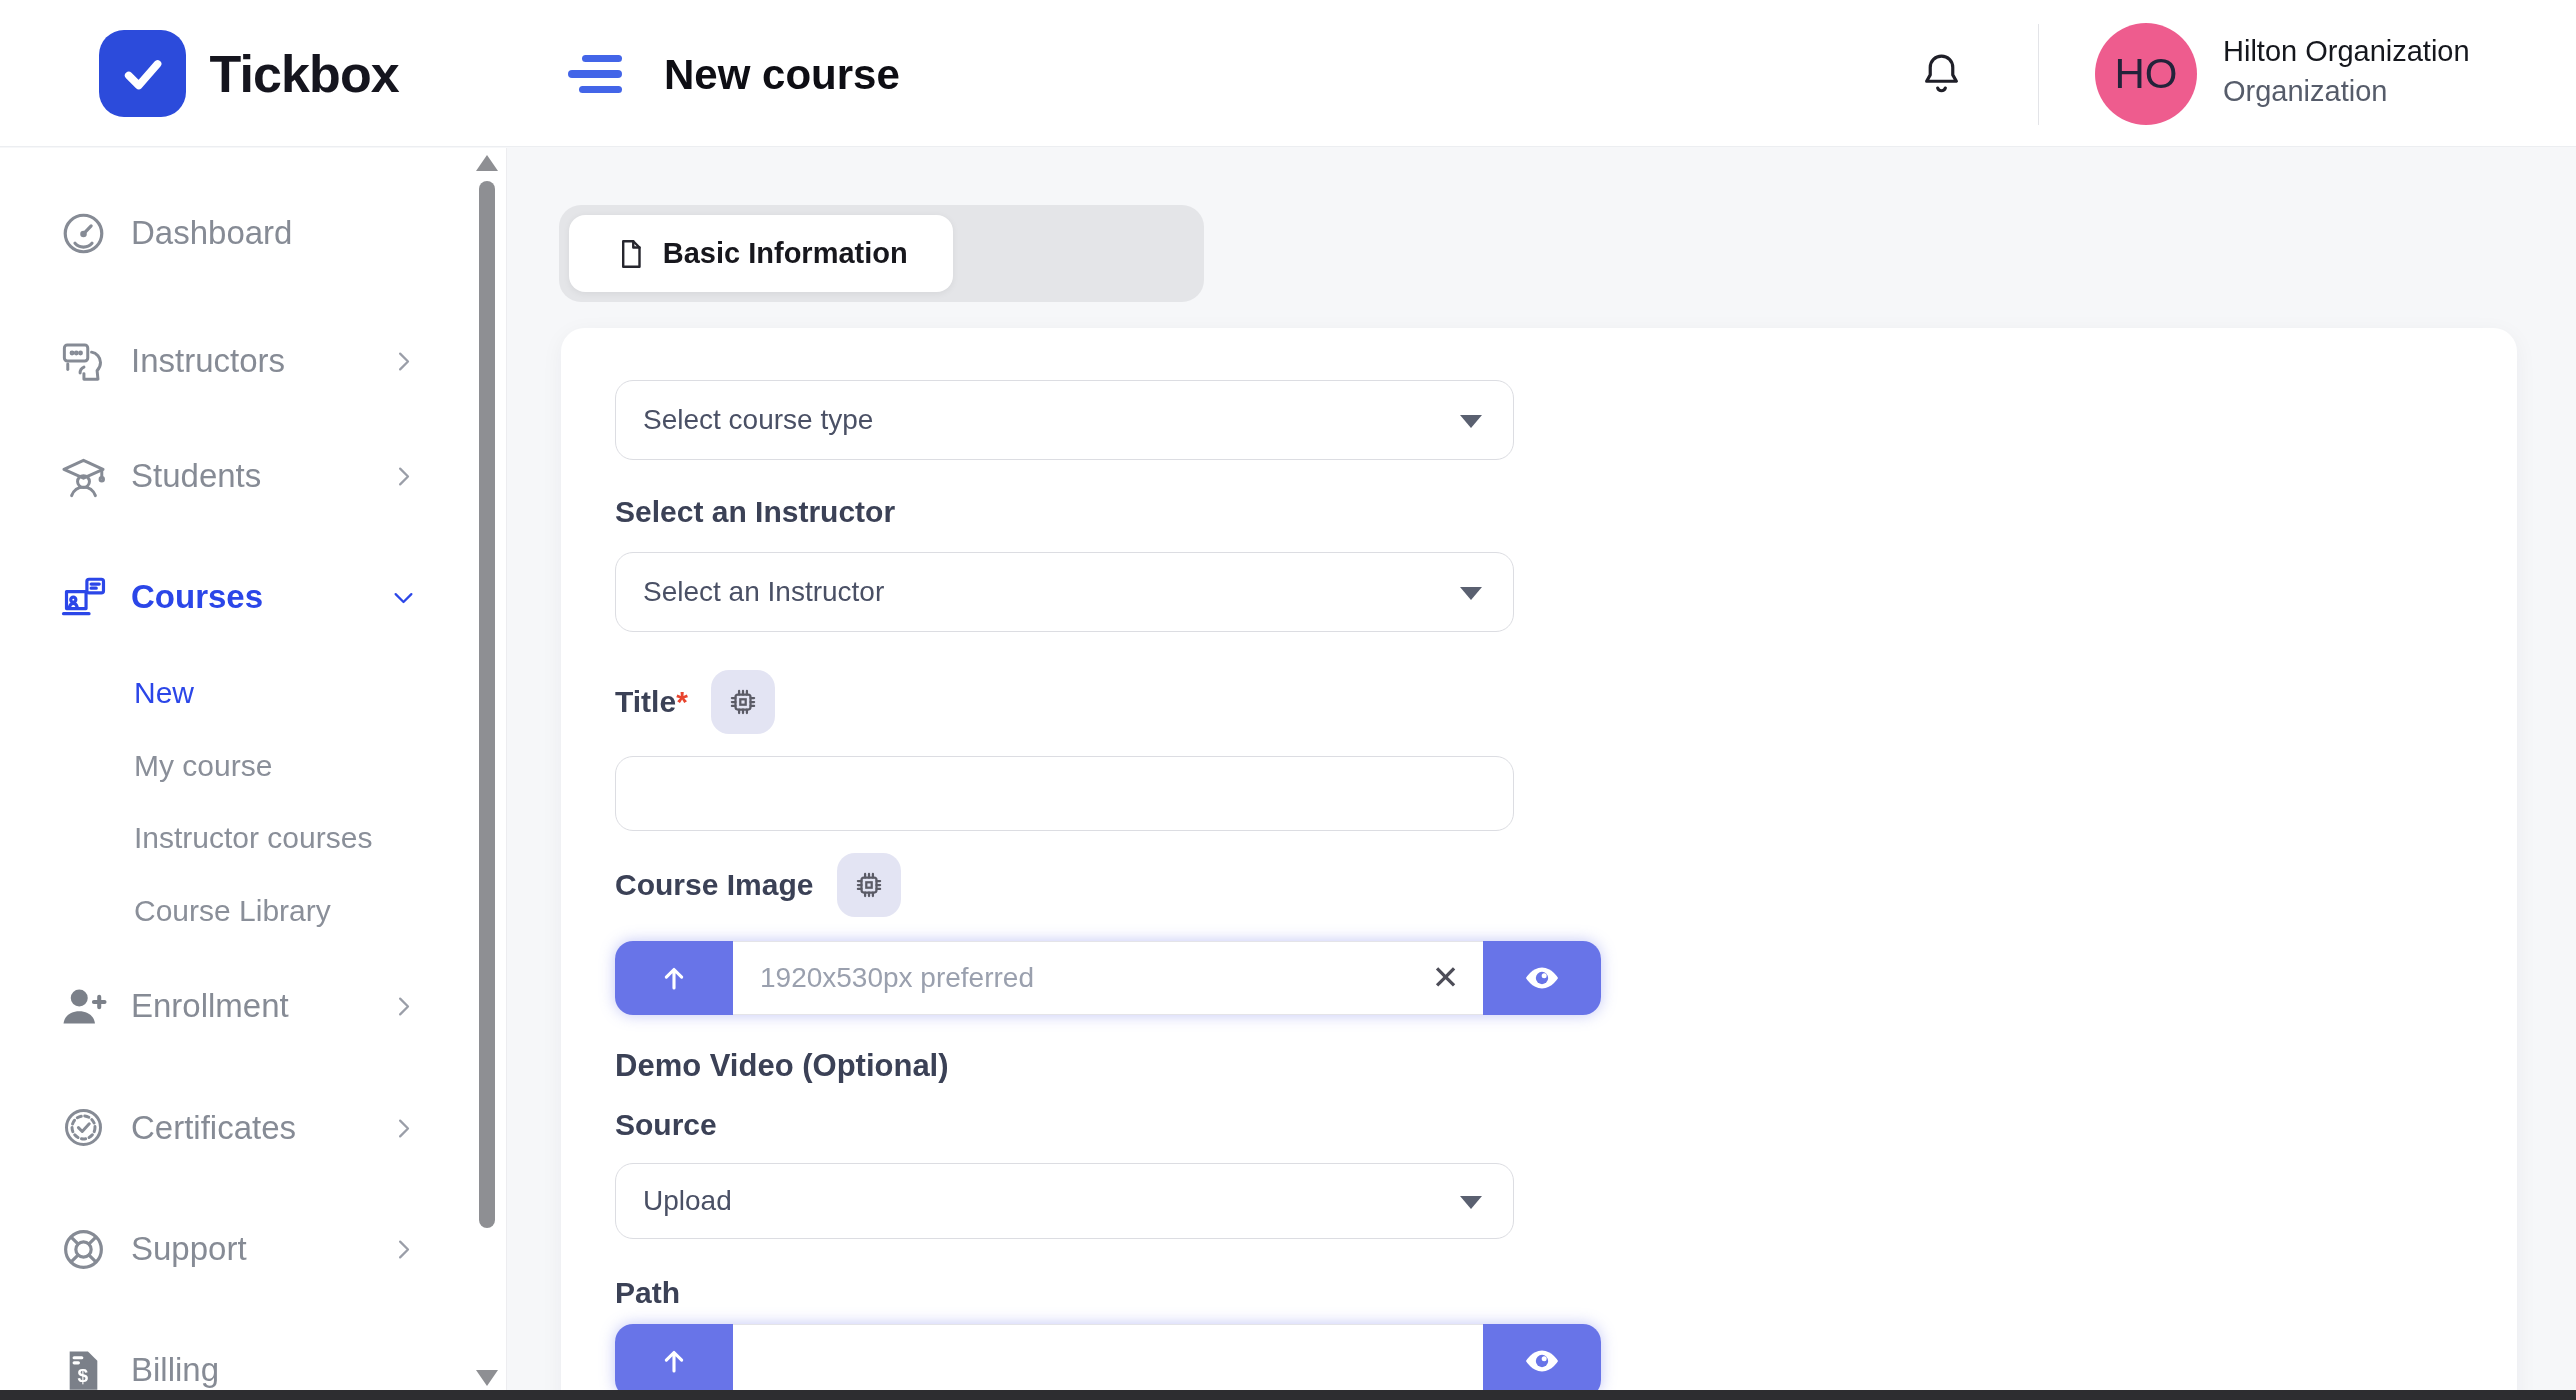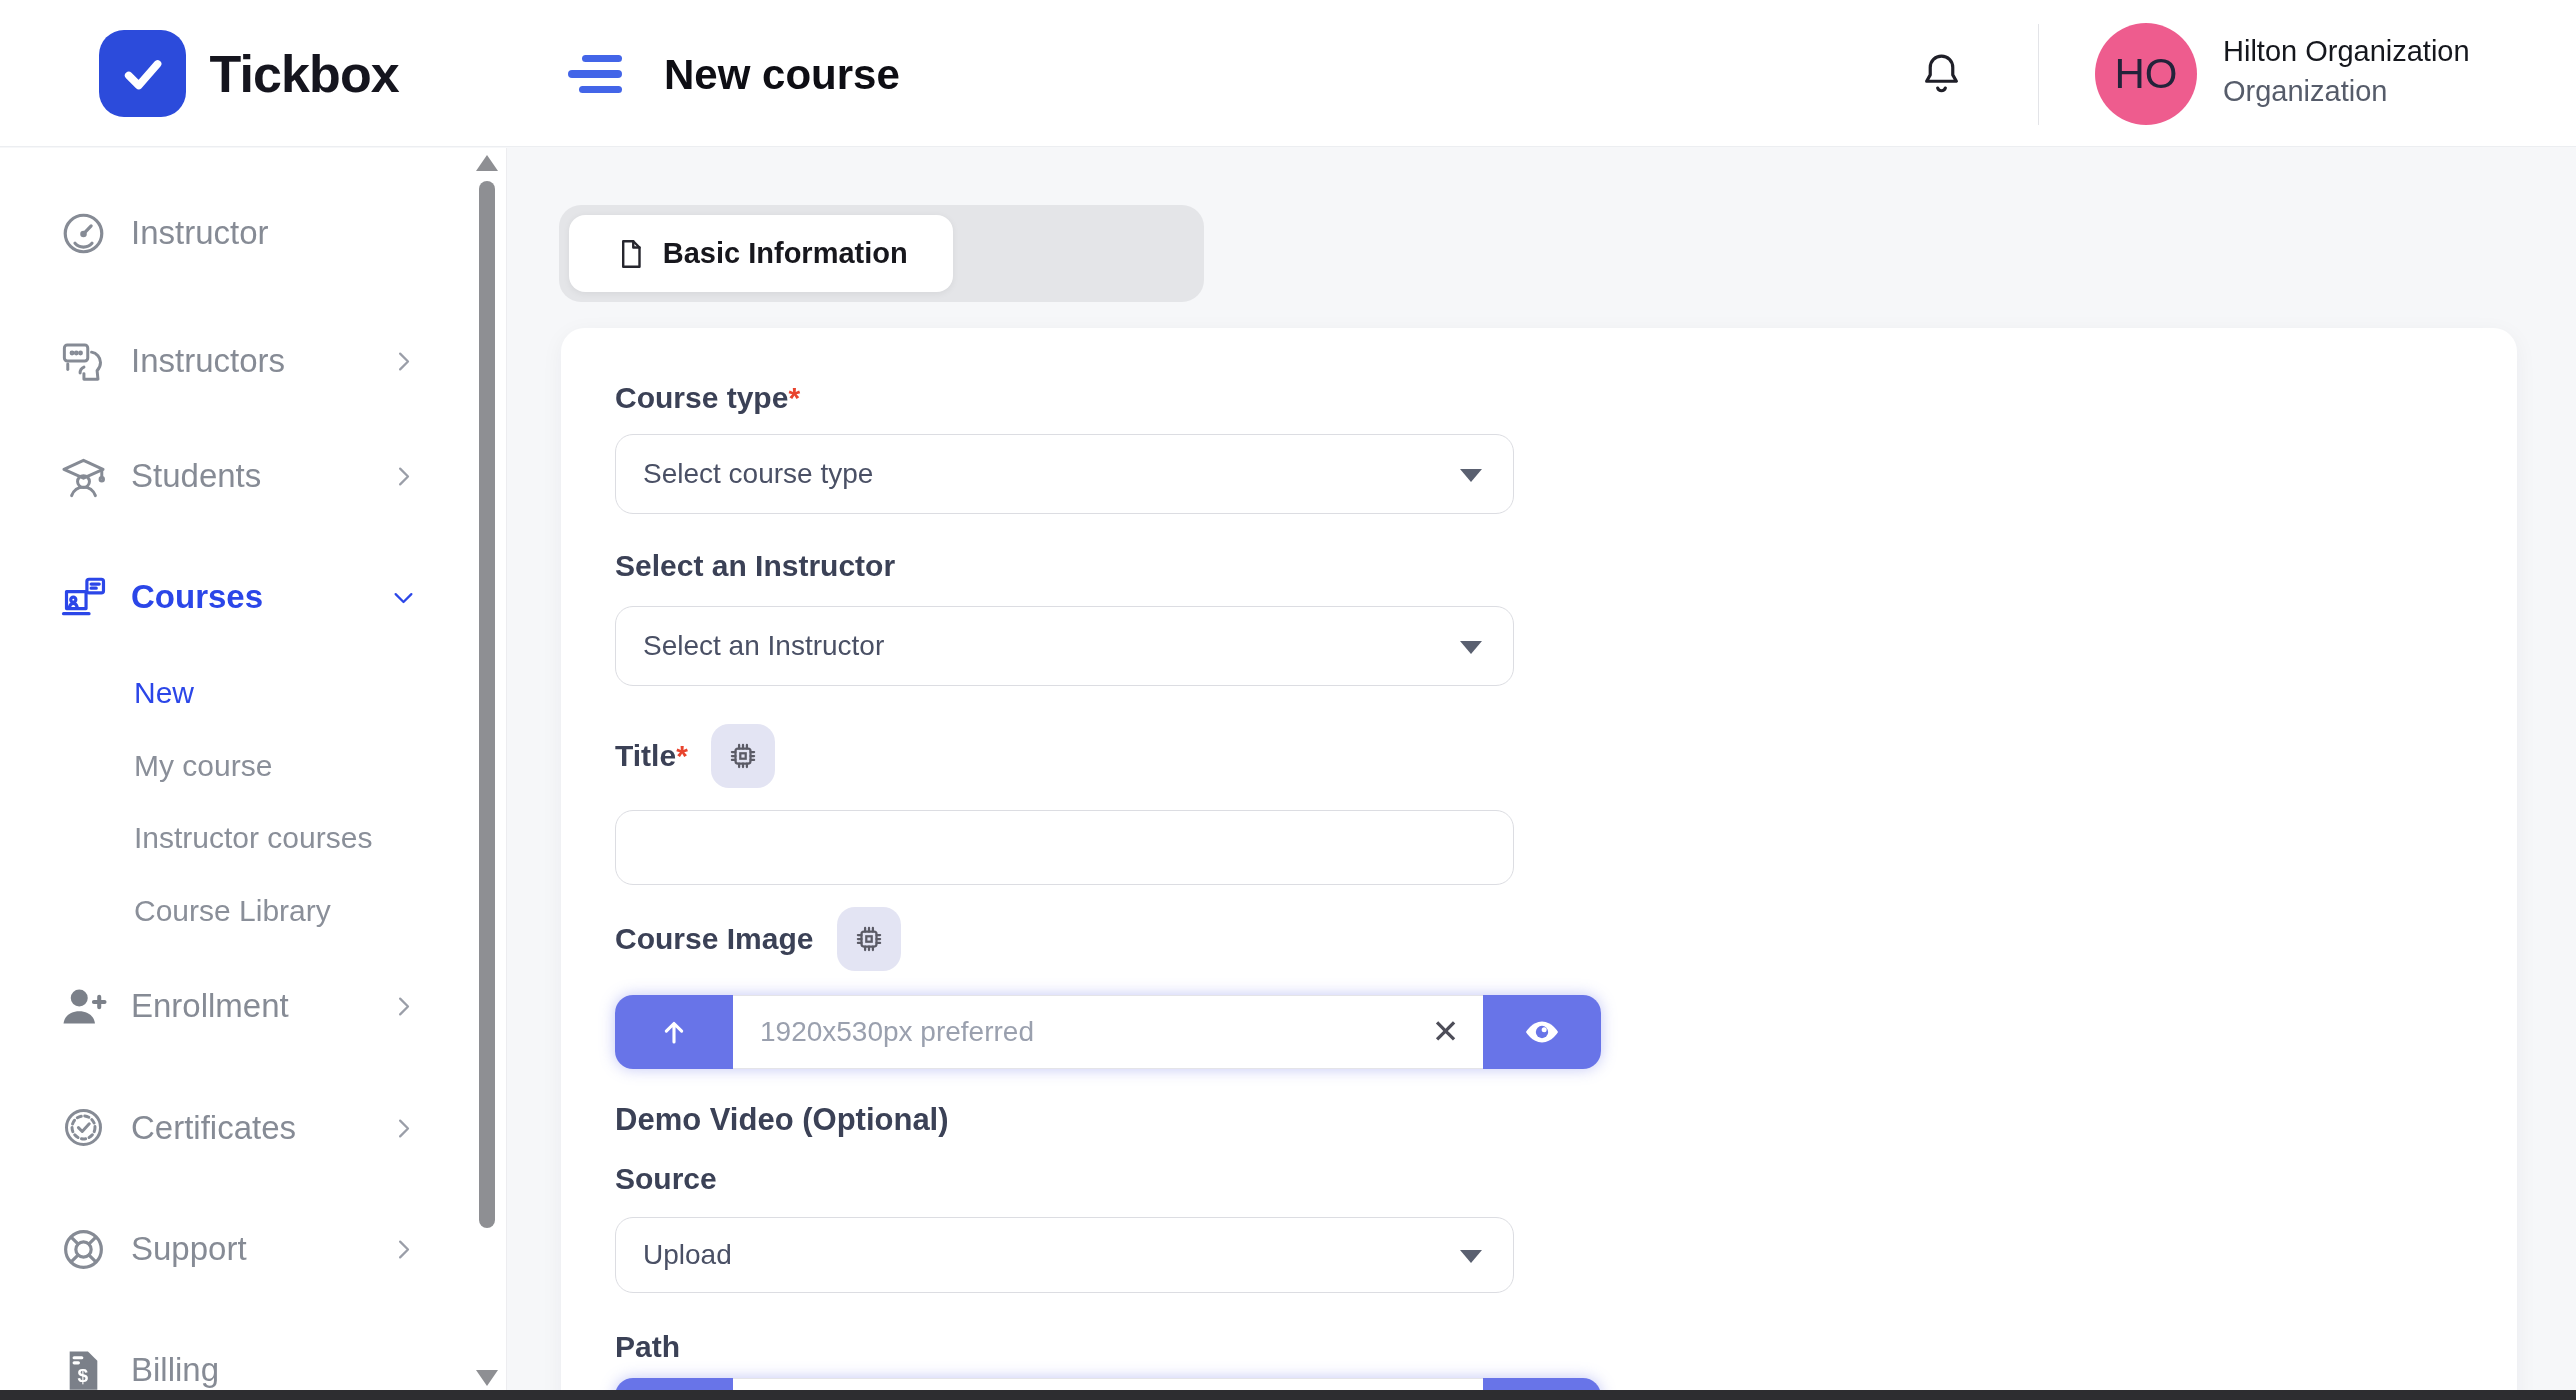--- a/index.html
+++ b/index.html
@@ -141,21 +141,21 @@
 
     <div class="nav-item top-dashboard">
       <span class="nicon">
         <svg viewBox="0 0 24 24" fill="none" stroke="currentColor" stroke-width="1.5" stroke-linecap="round">
           <circle cx="12" cy="12" r="8.6"></circle>
           <path d="M8 16.6a5.4 5.4 0 0 0 8 0"></path>
           <line x1="12" y1="12.2" x2="15.6" y2="8.4"></line>
           <circle cx="12" cy="12.2" r="0.8" fill="currentColor"></circle>
         </svg>
       </span>
-      <span class="nlabel">Instructor</span>
+      <span class="nlabel">Dashboard</span>
     </div>
 
     <div class="nav-item top-instructors">
       <span class="nicon">
         <svg viewBox="0 0 24 24" fill="none" stroke="currentColor" stroke-width="1.4" stroke-linecap="round" stroke-linejoin="round">
           <rect x="3" y="4.2" width="11" height="7.6" rx="1.4"></rect>
           <circle cx="6.6" cy="8" r="0.45" fill="currentColor"></circle>
           <circle cx="8.6" cy="8" r="0.45" fill="currentColor"></circle>
           <circle cx="10.6" cy="8" r="0.45" fill="currentColor"></circle>
           <path d="M15.8 7.6c2.4.4 4.2 2.4 4.2 4.9 0 1.5-.6 2.8-1.6 3.8l.4 4h-6.6v-2.6"></path>
@@ -296,23 +296,20 @@
             <path d="M6.5 3h7.1L18 7.4V21H6.5z"></path>
             <path d="M13.6 3v4.4H18"></path>
           </svg>
         </span>
         <span class="tlabel">Basic Information</span>
       </div>
     </div>
 
     <section class="card">
 
-      <div class="flabel mb20">
-        <span>Course type</span><span class="req">*</span>
-      </div>
       <div class="select mb38">
         <span class="sval">Select course type</span>
         <span class="caret"></span>
       </div>
 
       <div class="flabel mb24">Select an Instructor</div>
       <div class="select mb42">
         <span class="sval">Select an Instructor</span>
         <span class="caret"></span>
       </div>

